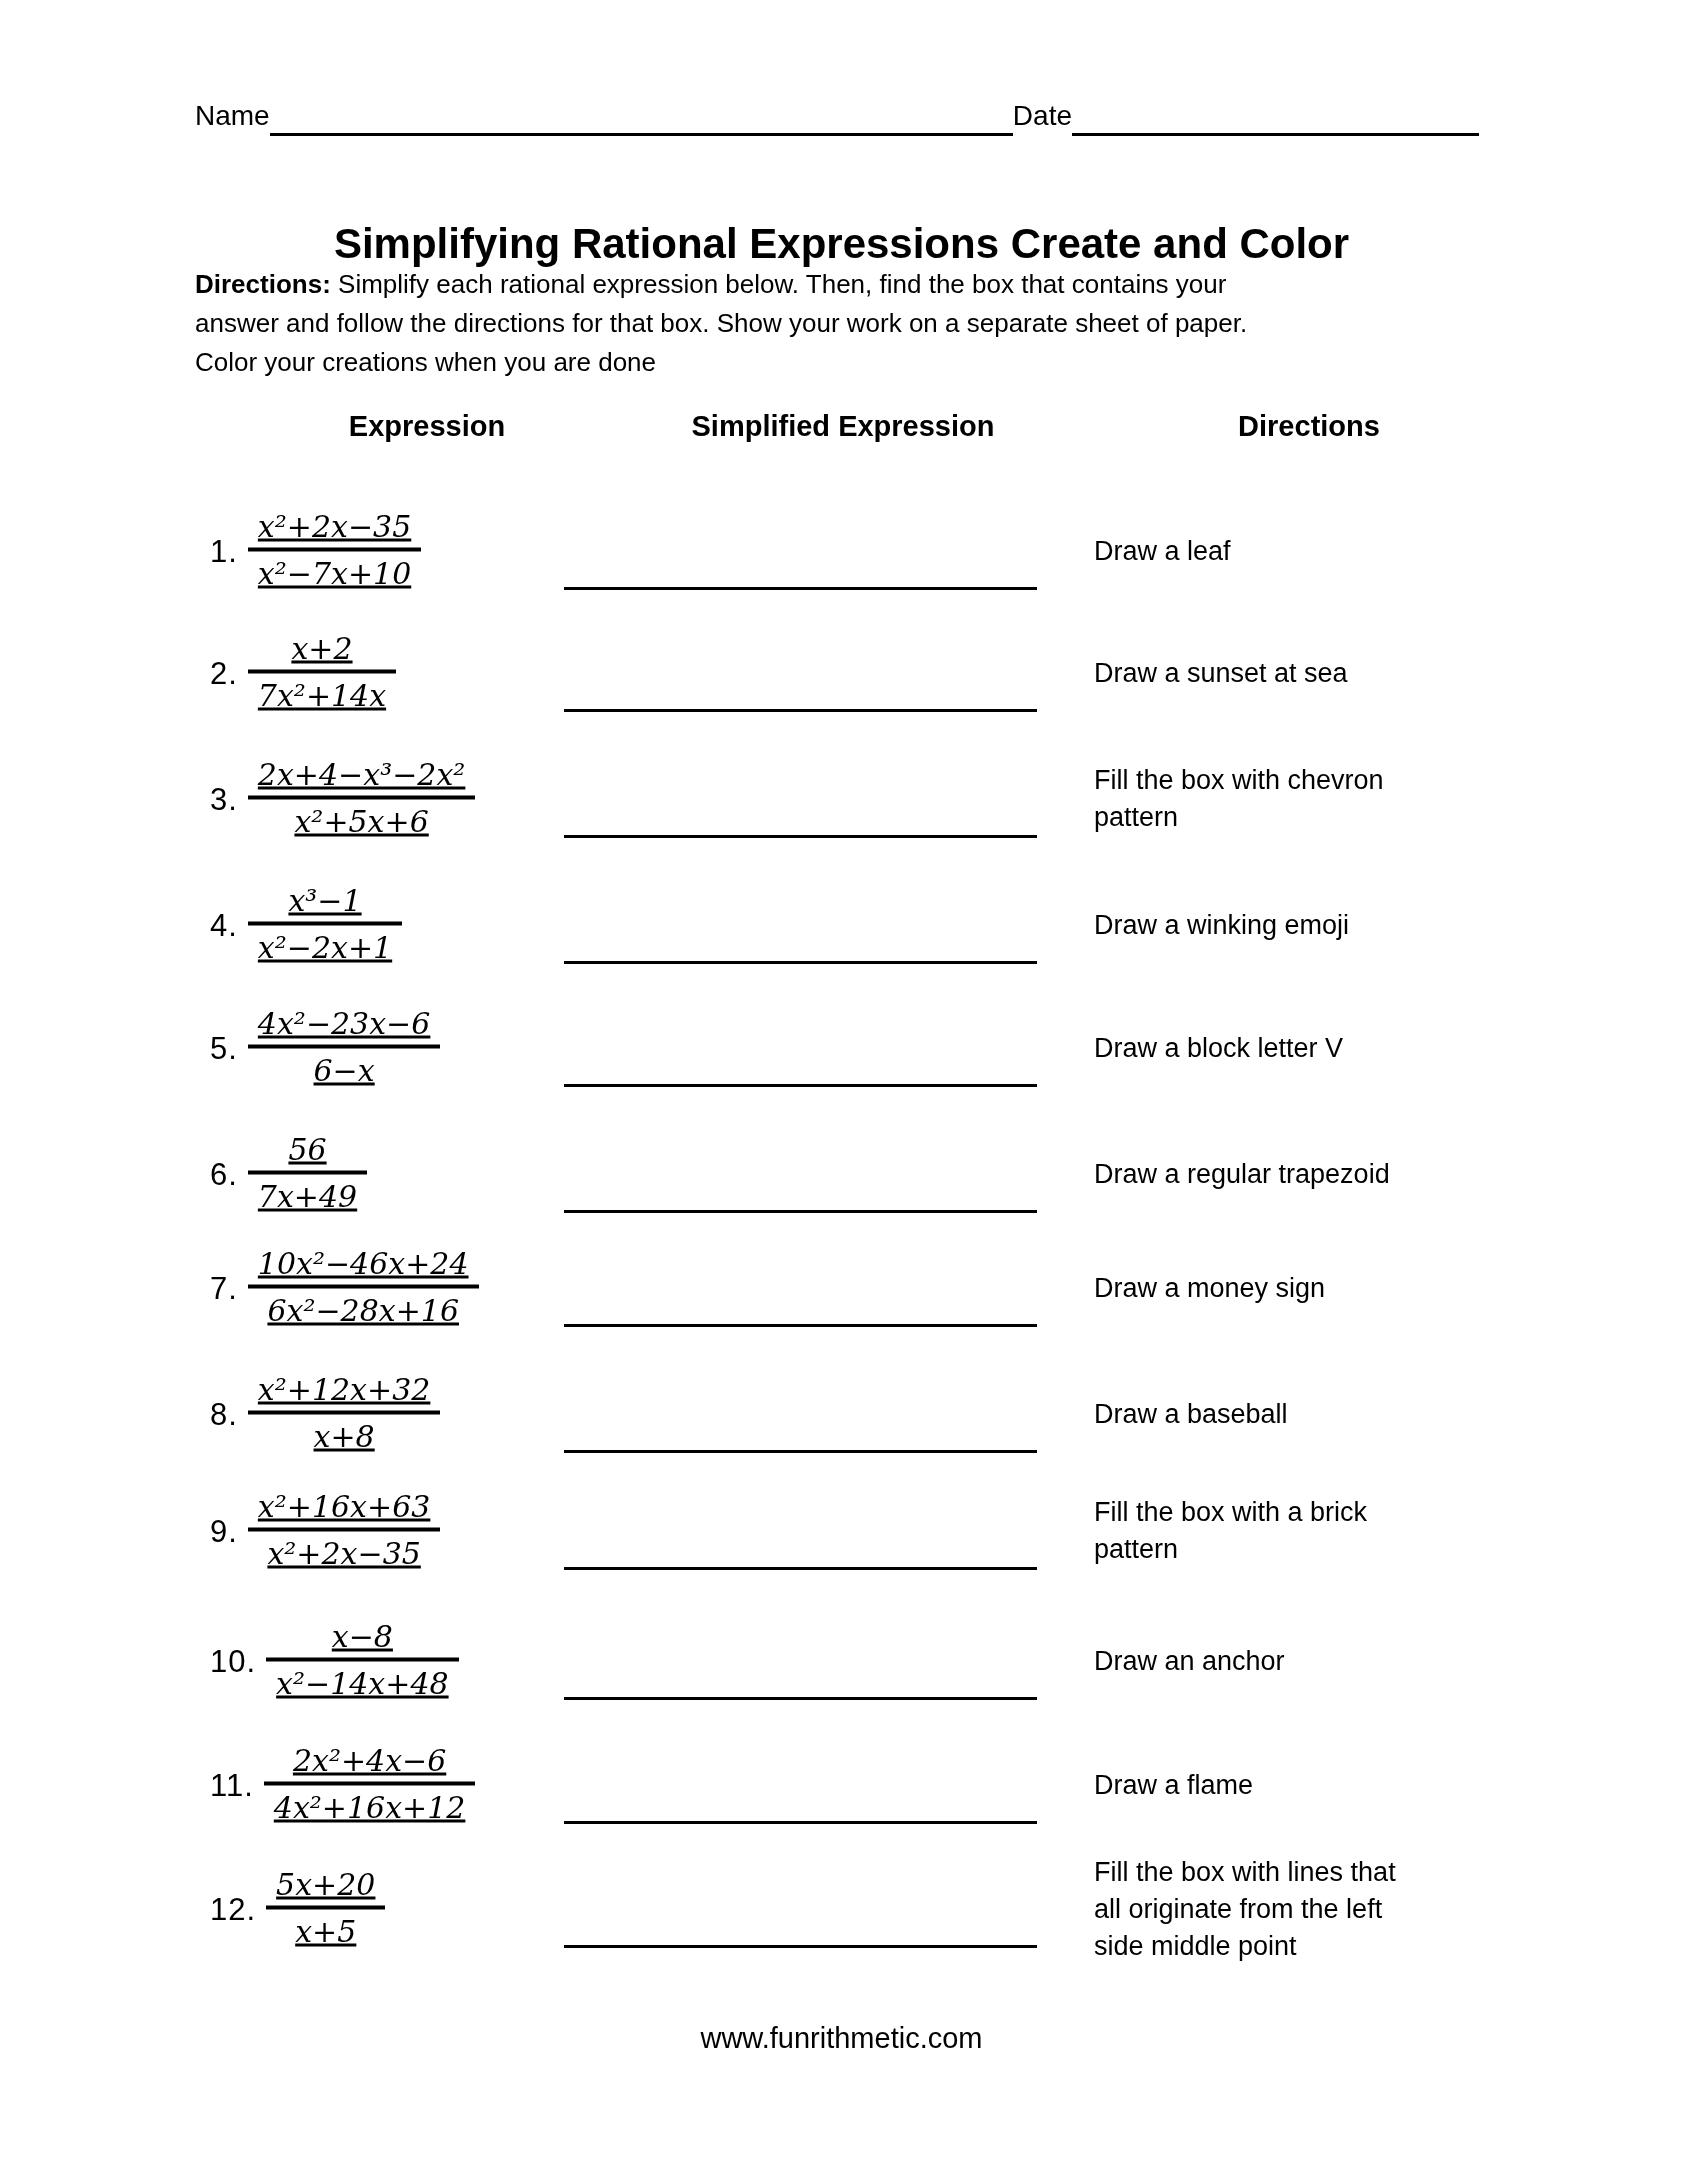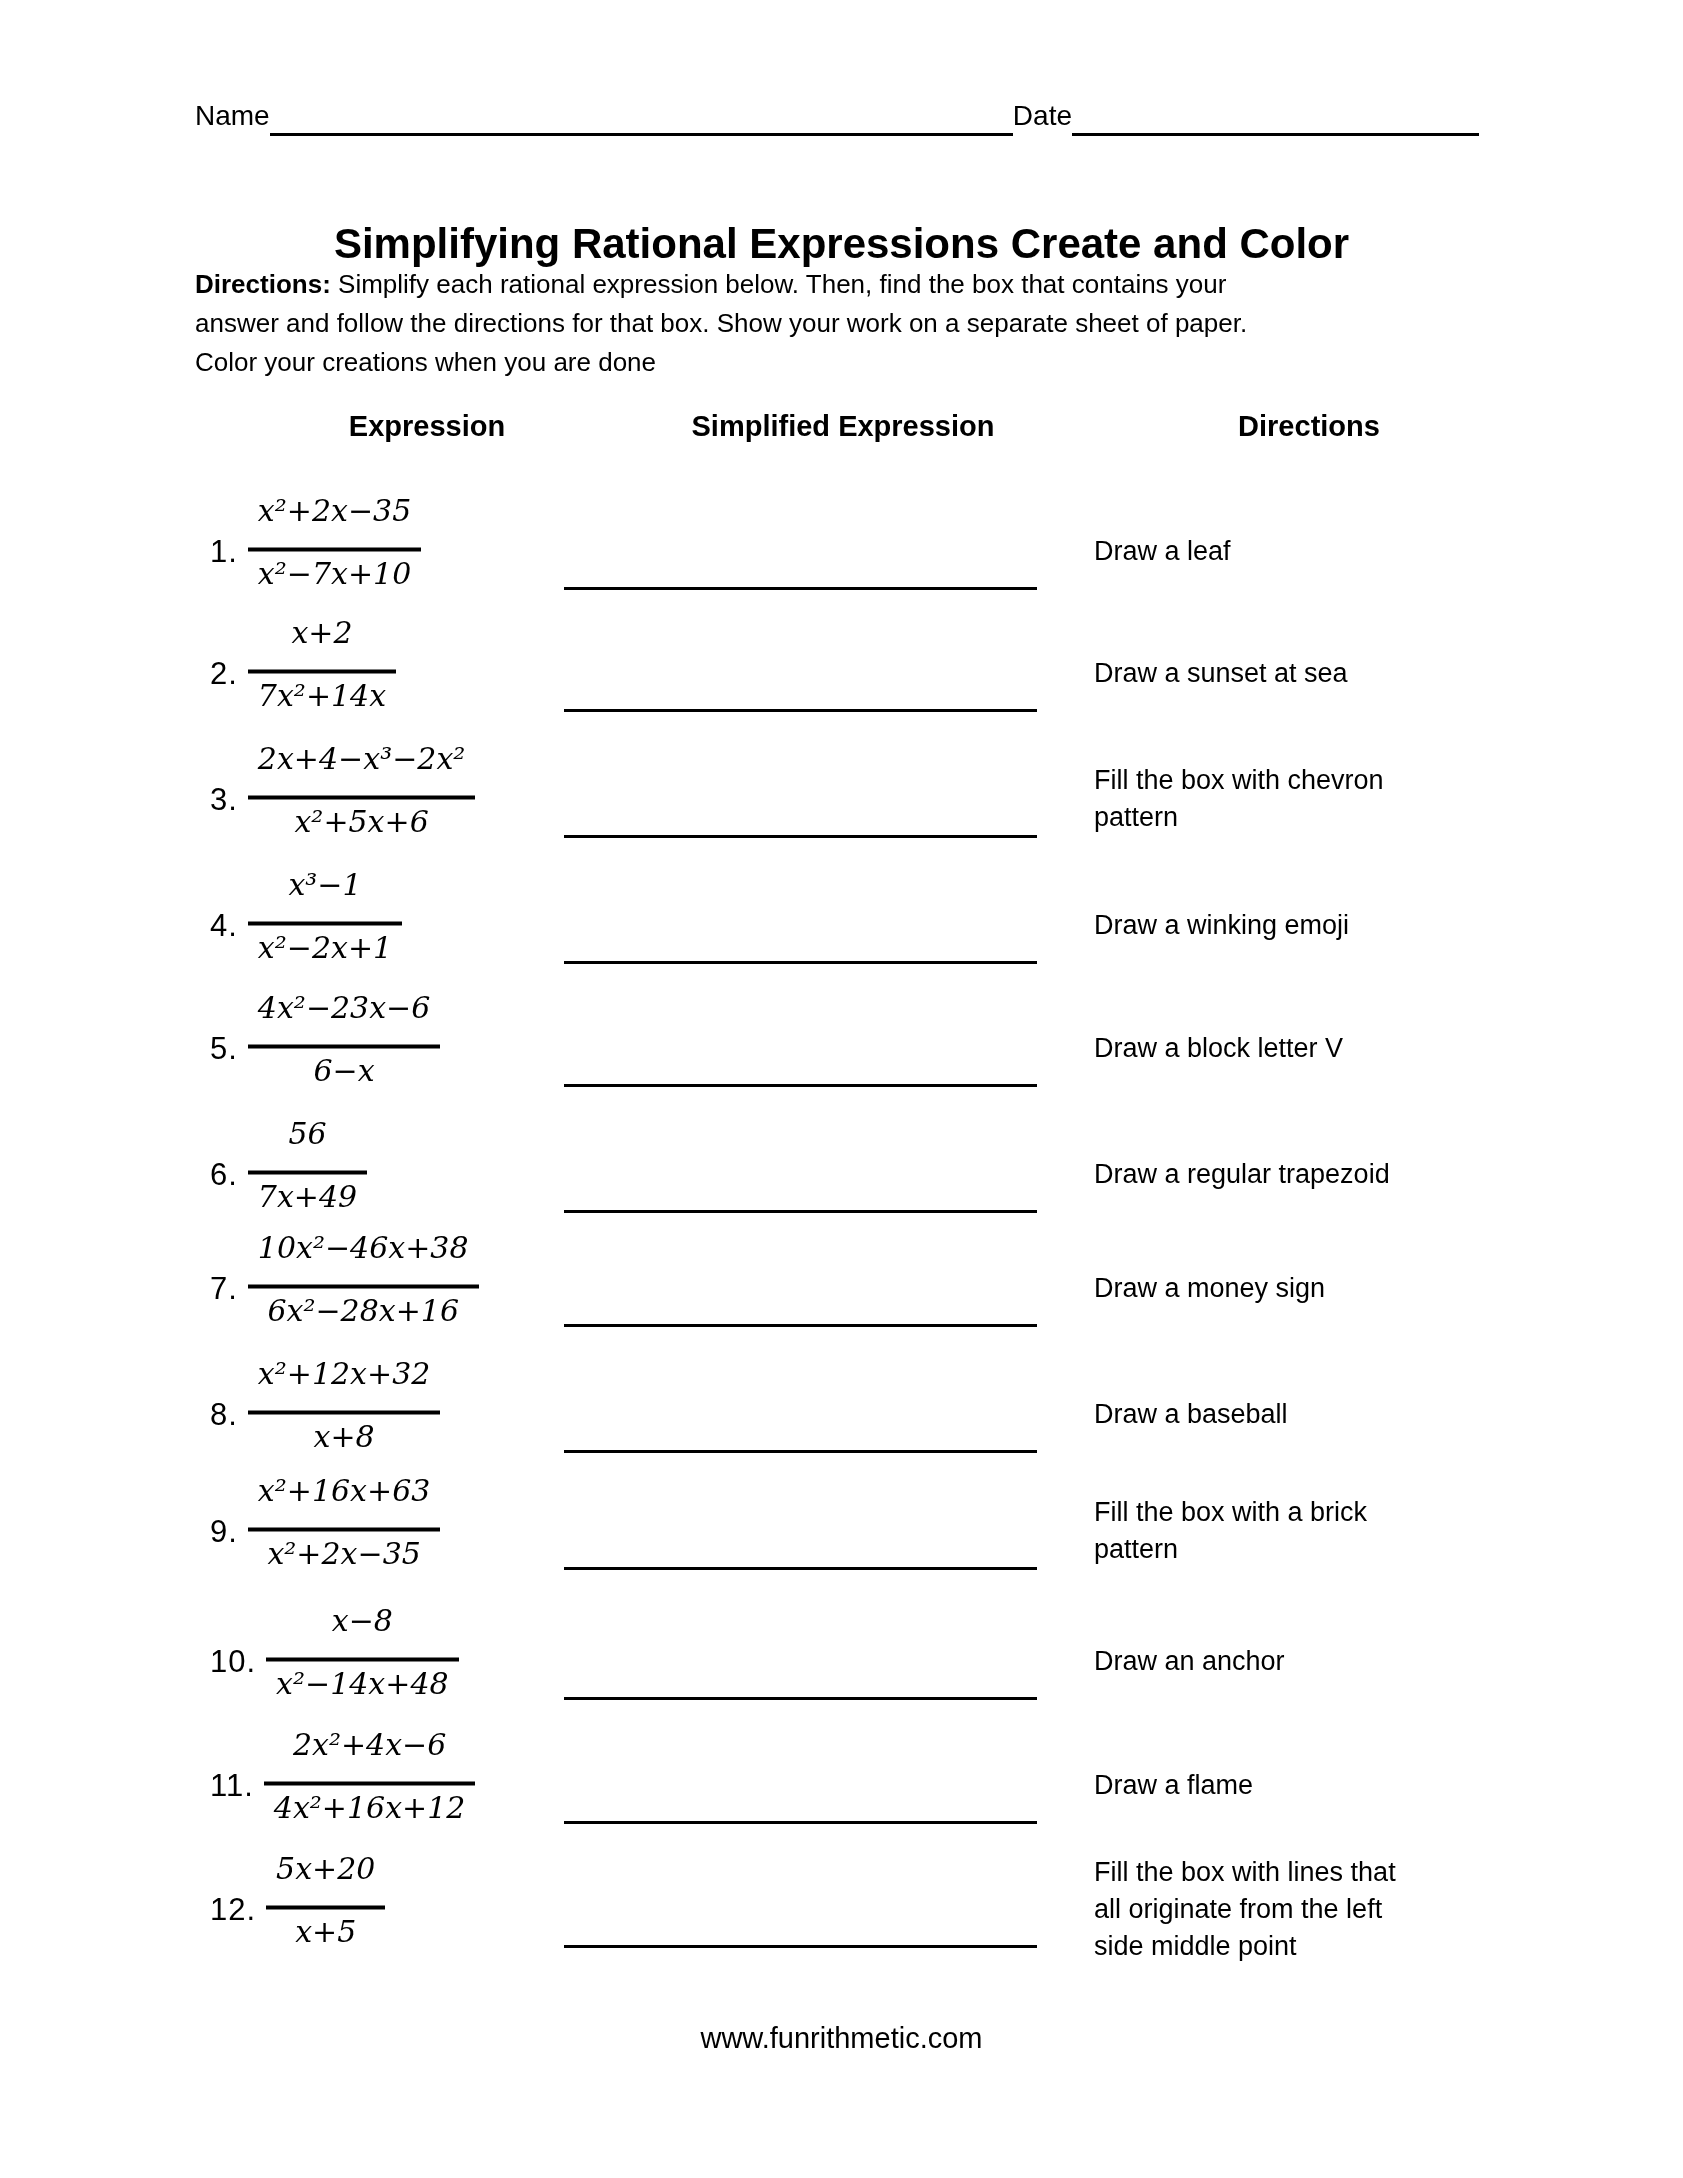--- a/index.html
+++ b/index.html
@@ -97,22 +97,23 @@
   .frac {
     display: inline-block;
     text-align: center;
     font-family: "DejaVu Serif", serif;
     font-style: italic;
     font-size: 30px;
   }
   .frac .num,
   .frac .den {
     display: block;
-    padding: 1px 10px 20px;
+    padding: 1px 10px 4px;
     white-space: nowrap;
+    text-decoration: underline;
   }
   .frac .num { border-bottom: 4px solid #000; }
   .frac .den { padding-top: 4px; }
 
   .ans-line {
     position: absolute;
     left: 564px;
     top: 36px;
     width: 473px;
     height: 0;
@@ -231,21 +232,21 @@
       </span>
   </div>
   <div class="ans-line"></div>
   <div class="prob-dir">Draw a regular trapezoid</div>
 </div>
 
 <div class="prob" style="top:1288px">
   <div class="prob-left">
     <span class="prob-num">7.</span>
     <span class="frac">
-        <span class="num">10x²−46x+38</span>
+        <span class="num">10x²−46x+24</span>
         <span class="den">6x²−28x+16</span>
       </span>
   </div>
   <div class="ans-line"></div>
   <div class="prob-dir">Draw a money sign</div>
 </div>
 
 <div class="prob" style="top:1414px">
   <div class="prob-left">
     <span class="prob-num">8.</span>

